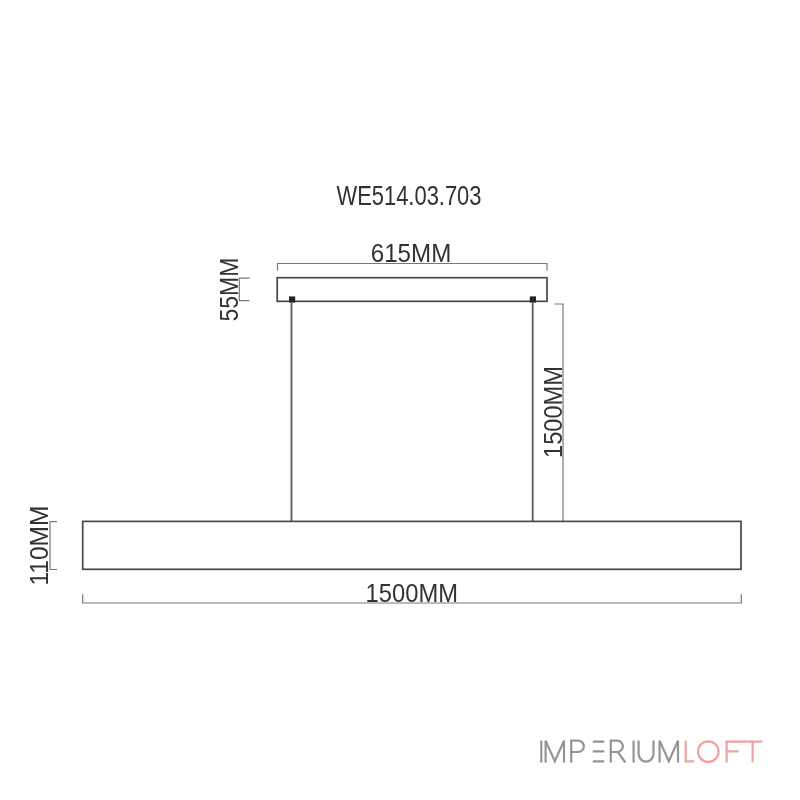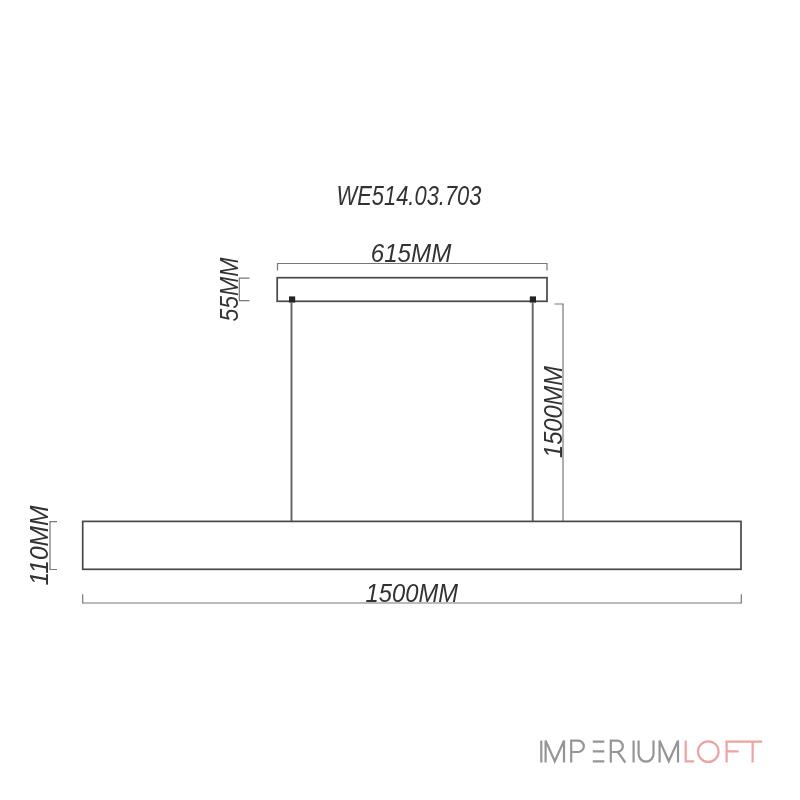--- a/index.html
+++ b/index.html
@@ -1,17 +1,17 @@
 <!DOCTYPE html>
 <html><head>
 <meta charset="utf-8">
 <style>
   html,body{margin:0;padding:0;background:#ffffff;}
   .page{position:relative;width:800px;height:800px;background:#ffffff;overflow:hidden;
-        font-family:"Liberation Sans", sans-serif;font-style:italic;}
+        font-family:"Liberation Sans", sans-serif;}
   svg text{font-family:"Liberation Sans", sans-serif;}
 </style>
 </head>
 <body>
 <div class="page">
 <svg width="800" height="800" viewBox="0 0 800 800" xmlns="http://www.w3.org/2000/svg">
 
   <rect x="0" y="0" width="800" height="800" fill="#ffffff"></rect>
 
   <text x="409" y="205" font-size="28" fill="#323232" text-anchor="middle" textLength="145" lengthAdjust="spacingAndGlyphs">WE514.03.703</text>

